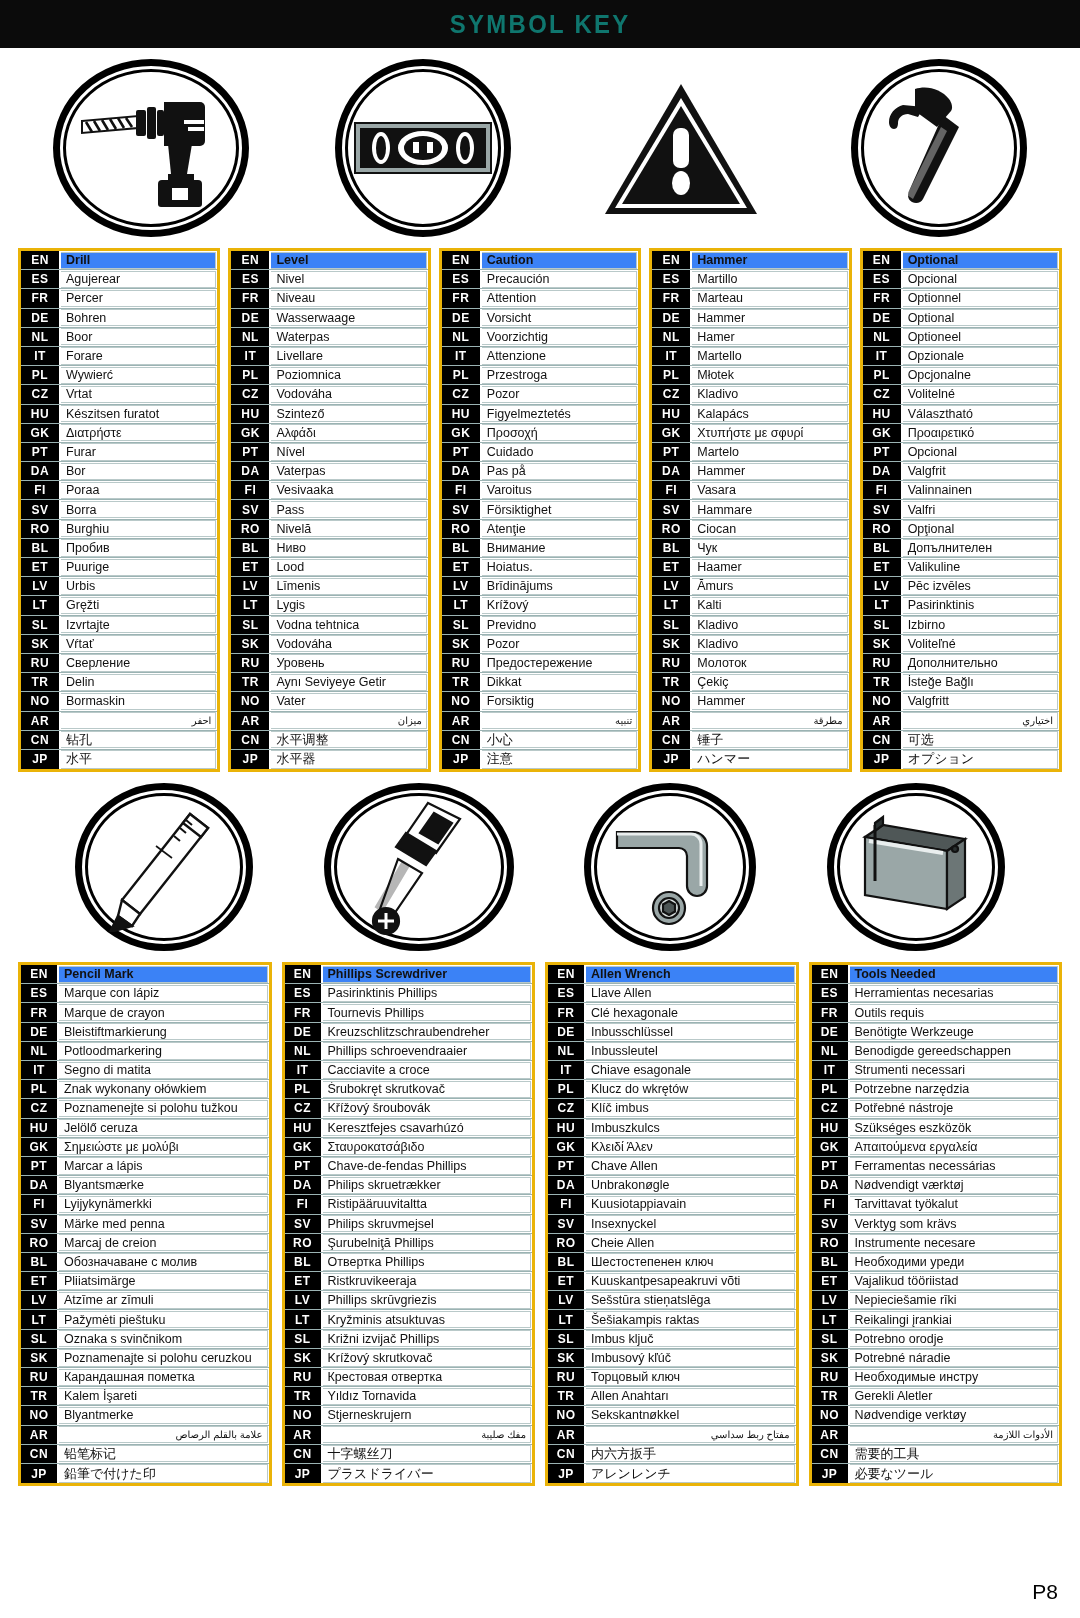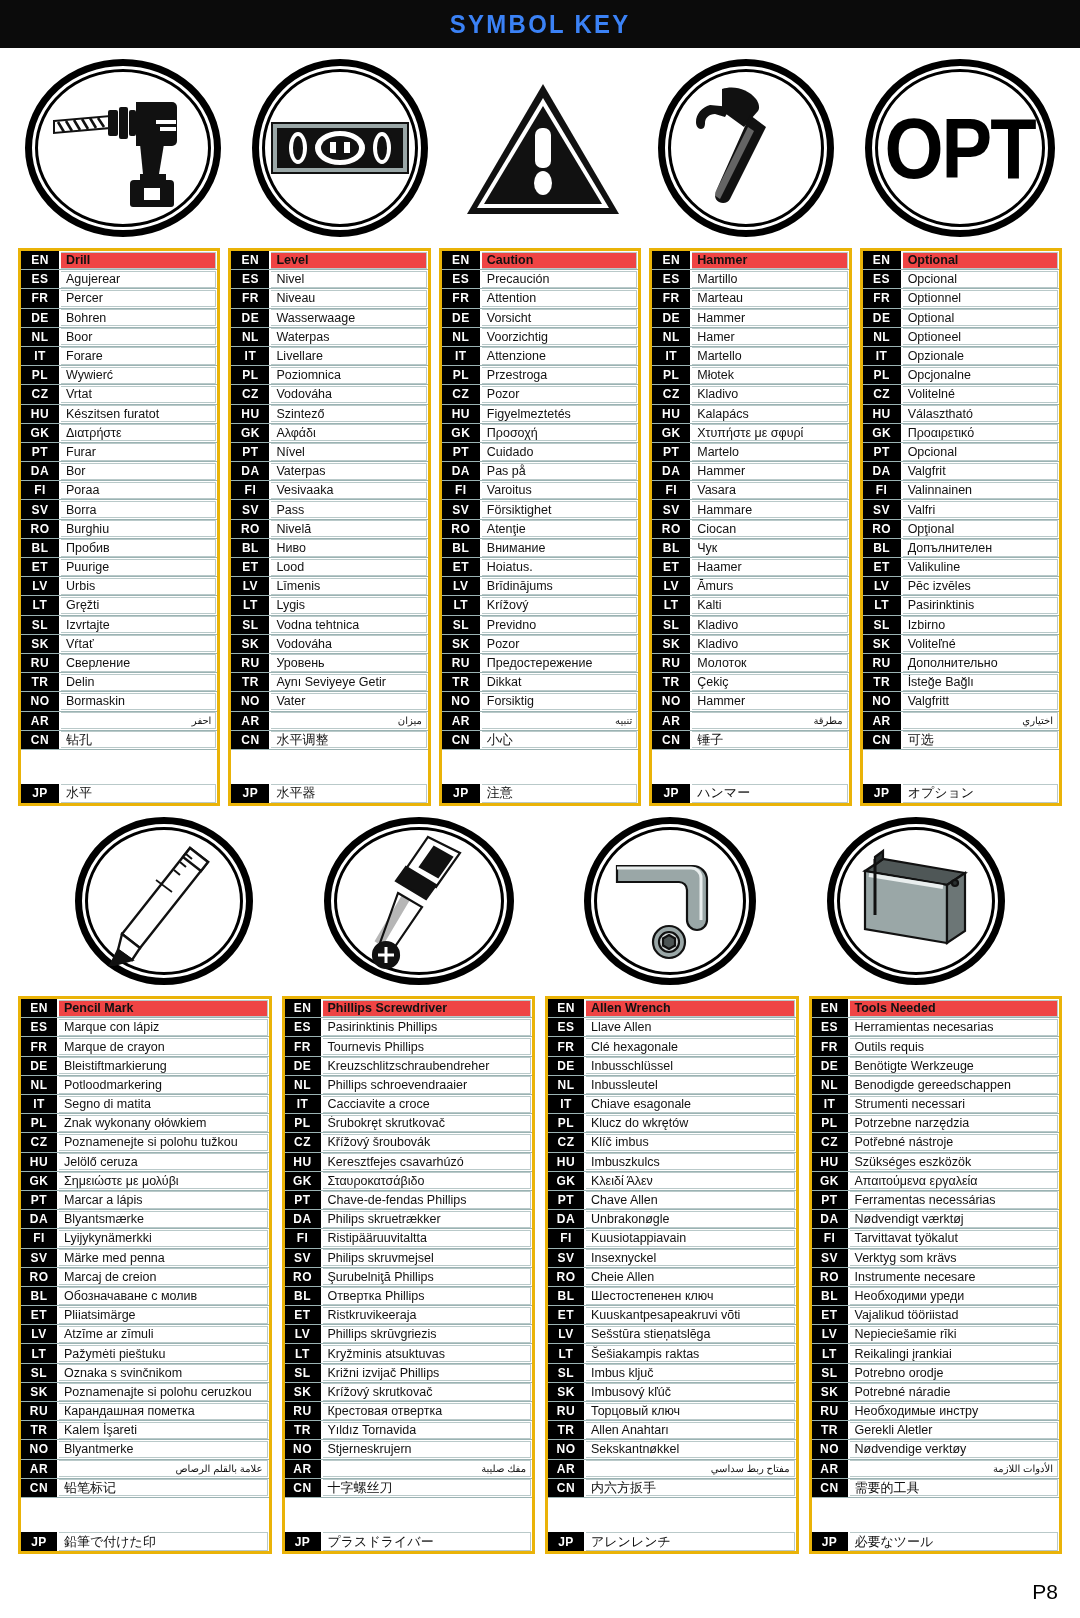--- a/index.html
+++ b/index.html
@@ -12,21 +12,21 @@
     font-family: "Liberation Sans", sans-serif;
     position: relative;
     overflow: hidden;
   }
 
   
   .titlebar {
     width: 1080px;
     height: 48px;
     background: #0b0b0b;
-    color: #3b82f6;
+    color: #0f766e;
     display: flex;
     align-items: center;
     justify-content: center;
   }
   .titlebar .title {
     font-size: 26px;
     font-weight: bold;
     letter-spacing: 2.5px;
     font-family: "Liberation Sans", sans-serif;
     transform: scaleX(0.92);
@@ -111,23 +111,23 @@
     background: #ffffff;
     flex: 1 1 0;
     min-width: 0;
   }
   .lang-table .row {
     display: flex;
     align-items: stretch;
     height: 19.2px;
     border-bottom: 1px solid #9bb3b3;
   }
-  .lang-table .row:last-child { border-bottom: none; margin-top: 34px; }
+  .lang-table .row:last-child { border-bottom: none; }
   .lang-table .row.header .term {
-    background: #ef4444;
+    background: #3b82f6;
     font-weight: bold;
   }
   .lang-table .code {
     width: 40px;
     flex: 0 0 40px;
     background: #000000;
     color: #ffffff;
     font-size: 12px;
     font-weight: bold;
     display: flex;
@@ -248,27 +248,20 @@
         <g fill="#111">
           <path d="M24 22 c-8 2 -14 9 -14 17 c0 4 2 7 5 7 c3 0 4 -3 4 -6 c0 -5 4 -9 10 -9 l10 3 l6 -10 z"></path>
           <path d="M36 6 c12 -4 26 0 34 10 c3 4 4 9 2 12 l-14 16 l-22 -16 z"></path>
           <path d="M52 32 l16 12 l-36 72 c-2 4 -7 5 -11 3 c-4 -2 -5 -7 -3 -11 z" transform="translate(12,0)"></path>
           <path d="M62 44 l6 4 l-34 68 l-6 -4 z" fill="#fff" opacity="0.35"></path>
         </g>
       </svg>
     </div>
   </div>
 
-  <div class="badge b-opt">
-    <div class="ring-outer"></div>
-    <div class="ring-inner"></div>
-    <div class="glyph">
-      <span class="opt-text">OPT</span>
-    </div>
-  </div>
 
 </div>
 
 <div class="tables t1">
 
   <div class="lang-table">
       <div class="row header">
         <div class="code">EN</div>
         <div class="term">Drill</div>
       </div>

